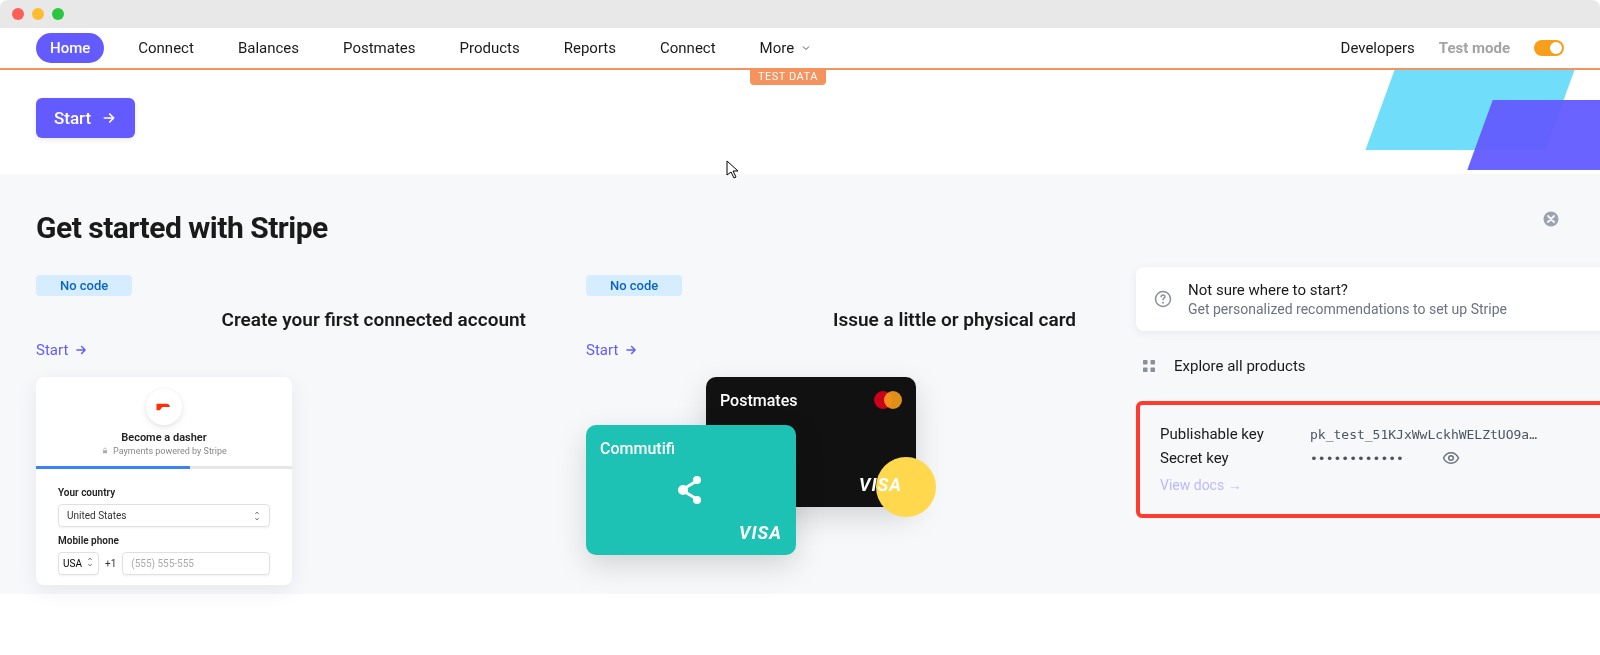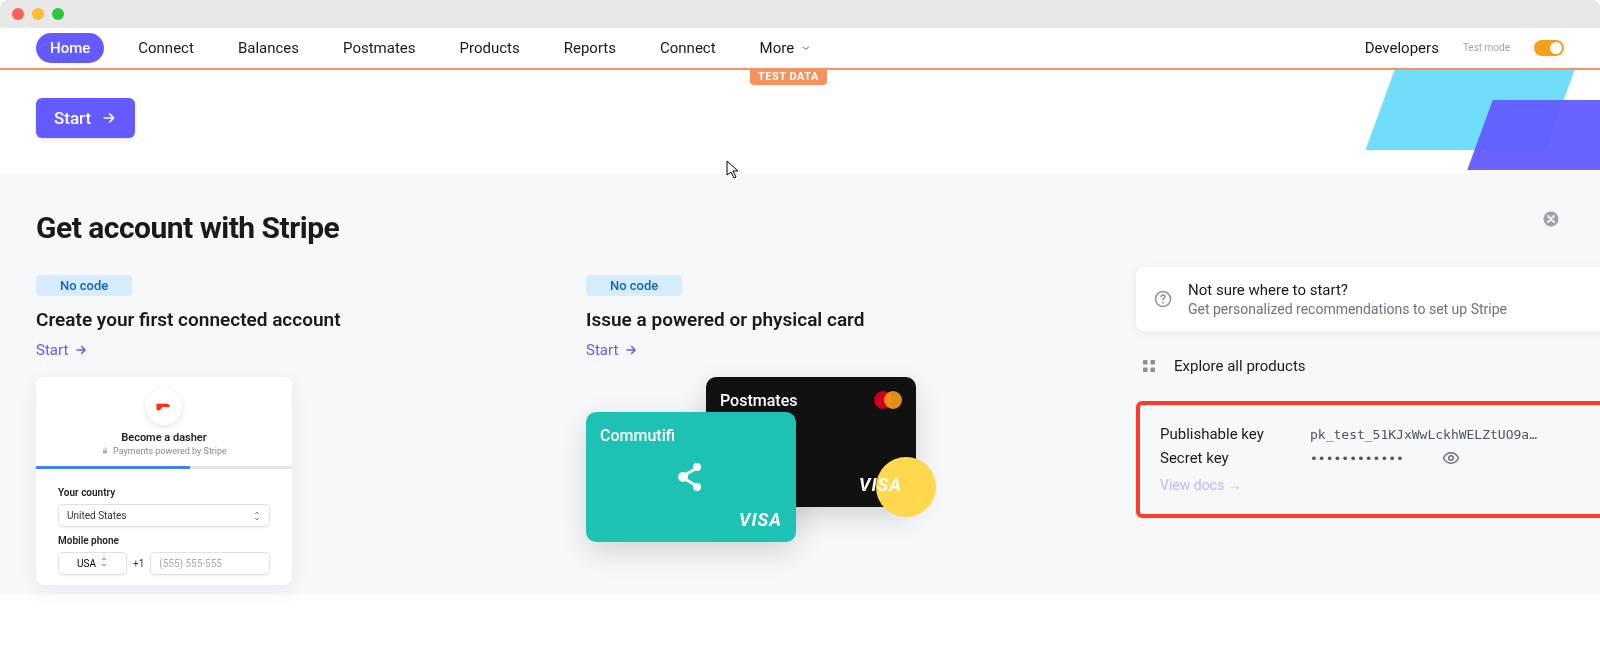--- a/index.html
+++ b/index.html
@@ -13,70 +13,70 @@
   .dot.green { background: #28c840; }
 
   
   .nav { height: 40px; display: flex; align-items: center; padding: 0 36px; background: #fff; border-bottom: 1px solid transparent; }
   .nav-left { display: flex; align-items: center; gap: 24px; }
   .nav-item { font-size: 15px; color: #1a1a1a; cursor: pointer; padding: 6px 10px; border-radius: 16px; }
   .nav-item.active { background: #635bff; color: #fff; font-weight: 500; padding: 6px 14px;}
   .nav-item.more { display: inline-flex; align-items: center; gap: 6px; }
   .nav-spacer { flex: 1; }
   .nav-right { display: flex; align-items: center; gap: 24px; }
-  .test-mode-label { color: #a3a3a3; font-size: 10px; }
+  .test-mode-label { color: #a3a3a3; font-size: 15px; font-weight: bold; }
   .toggle { width: 30px; height: 16px; background: #f79e1b; border-radius: 8px; position: relative; cursor: pointer;}
   .toggle .knob { position: absolute; right: 2px; top: 2px; width: 12px; height: 12px; background: #fff; border-radius: 50%; }
 
   
   .test-border { height: 2px; background: #f5925e; position: relative;}
-  .test-data-badge { position: absolute; left: 750px; top: 0; background: #f5925e; color: #fff; font-size: 11px; font-weight: 700; letter-spacing: .5px; padding: 2px 8px; border-bottom-left-radius: 4px; border-bottom-right-radius: 4px;}
+  .test-data-badge { position: absolute; left: 750px; top: 0; background: #f5925e; color: #fff; font-size: 11px; font-weight: 400; letter-spacing: .5px; padding: 2px 8px; border-bottom-left-radius: 4px; border-bottom-right-radius: 4px;}
 
   
   .hero { padding: 0 36px 36px 36px; position: relative; overflow: hidden; }
   .hero h1 { font-size: 34px; font-weight: 700; color: #1a1a1a; margin-top: -14px; letter-spacing: -.5px; } 
   .hero p { font-size: 22px; color: #3c3c3c; margin-top: 12px; }
   .hero .cta { margin-top: 28px; display: inline-flex; align-items: center; gap: 10px; background: #635bff; color: #fff; font-size: 17px; font-weight: 500; padding: 10px 18px; border: none; border-radius: 6px; cursor: pointer; box-shadow: 0 2px 5px rgba(50,50,93,.1);}
   .hero .hero-art { position: absolute; right: -40px; top: -20px; }
   .hero .hero-art .shape1 { width: 180px; height: 80px; background: #61dafb; transform: skewX(-20deg); position: absolute; right: 80px; top: 20px; opacity: .9;}
   .hero .hero-art .shape2 { width: 180px; height: 70px; background: #635bff; transform: skewX(-20deg); position: absolute; right: -20px; top: 50px; opacity: .95;}
 
   
   .gs { background: #f6f8fa; padding: 36px 36px 0 36px; position: relative; min-height: 420px;}
   .gs h2 { font-size: 30px; font-weight: 700; color: #1a1a1a; letter-spacing: -.5px;}
   .gs .close-x { position: absolute; right: 40px; top: 36px; width: 18px; height: 18px; color: #8a8f98; cursor: pointer;}
   .gs-columns { display: flex; gap: 60px; margin-top: 30px; }
   .gs-col { flex: 0 0 490px; }
   .gs-side { flex: 0 0 500px; margin-left: auto; display: flex; flex-direction: column; gap: 18px; margin-top: -8px;}
   .badge { display: inline-block; background: #d6ecff; color: #0a66c2; font-size: 13px; font-weight: 500; padding: 3px 24px; border-radius: 4px; }
-  .gs-col h3 { font-size: 19px; font-weight: 600; color: #1a1a1a; margin-top: 12px;}
+  .gs-col h3 { font-size: 19px; font-weight: 600; color: #1a1a1a; margin-top: 12px; text-align: right;}
   .gs-col .start-link { display: inline-flex; align-items: center; gap: 6px; color: #635bff; font-size: 15px; margin-top: 10px; cursor: pointer; }
 
   
   .dasher-card { margin-top: 18px; width: 256px; background: #fff; border-radius: 8px; box-shadow: 0 6px 20px rgba(50,50,93,.08); padding-bottom: 10px; overflow: hidden;}
   .dasher-card .logo-circ { width: 36px; height: 36px; border-radius: 50%; background: #fff; box-shadow: 0 2px 6px rgba(0,0,0,.12); margin: 12px auto 6px auto; display: flex; align-items: center; justify-content: center; }
   .dasher-card .logo-circ svg { width: 20px; height: 20px; }
   .dasher-card .title { text-align: center; font-size: 11px; font-weight: 600; color: #222;}
   .dasher-card .subtitle { text-align: center; font-size: 9px; color: #888; margin-top: 2px; display: flex; align-items: center; justify-content: center; gap: 4px;}
   .dasher-card .subtitle .lock { width: 8px; height: 8px; display: inline-block; }
   .dasher-card .progress { height: 3px; background: #e6e6e6; margin-top: 10px;}
   .dasher-card .progress .fill { height: 100%; width: 60%; background: #3b82f6;}
   .dasher-card .form { padding: 10px 22px 0 22px;}
   .dasher-card .form label { font-size: 10px; font-weight: 600; color: #222; display: block; margin-top: 8px;}
   .dasher-card .select { margin-top: 6px; border: 1px solid #e0e0e0; border-radius: 4px; padding: 5px 8px; font-size: 10px; color: #333; display: flex; align-items: center; justify-content: space-between; box-shadow: 0 1px 2px rgba(0,0,0,.05);}
   .dasher-card .phone { margin-top: 6px; display: flex; gap: 6px; align-items: center;}
-  .dasher-card .phone .cc { flex: 0 0 auto; border: 1px solid #e0e0e0; border-radius: 4px; padding: 5px 18px; font-size: 10px; display: flex; align-items: flex-start; gap: 4px; box-shadow: 0 1px 2px rgba(0,0,0,.05);}
+  .dasher-card .phone .cc { flex: 0 0 auto; border: 1px solid #e0e0e0; border-radius: 4px; padding: 5px 4px; font-size: 10px; display: flex; align-items: flex-start; gap: 4px; box-shadow: 0 1px 2px rgba(0,0,0,.05);}
   .dasher-card .phone .plus1 { font-size: 10px; color: #333;}
   .dasher-card .phone .ph-input { flex: 1; border: 1px solid #e0e0e0; border-radius: 4px; padding: 5px 8px; font-size: 10px; color: #aaa; box-shadow: 0 1px 2px rgba(0,0,0,.05);}
 
   
   .cards-mock { position: relative; margin-top: 18px; height: 200px;}
   .vcard { position: absolute; width: 210px; height: 130px; border-radius: 10px; padding: 14px; color: #fff; box-shadow: 0 10px 30px rgba(0,0,0,.15);}
   .vcard.black { background: #111; right: 160px; top: 0;}
-  .vcard.teal { background: #1ec2b5; left: 0; top: 35px; width: 210px; height: 130px;}
+  .vcard.teal { background: #1ec2b5; left: 0; top: 48px; width: 210px; height: 130px;}
   .vcard .brand { font-size: 16px; font-weight: 500;}
   .vcard .visa { position: absolute; right: 14px; bottom: 12px; font-size: 18px; font-weight: 700; font-style: italic; letter-spacing: 1px;}
   .vcard.black .mc { position: absolute; right: 14px; top: 14px; display: flex;}
   .vcard.black .mc .c1 { width: 18px; height: 18px; border-radius: 50%; background: #eb001b; opacity: .85; }
   .vcard.black .mc .c2 { width: 18px; height: 18px; border-radius: 50%; background: #f79e1b; opacity: .9; margin-left: -8px;}
   .vcard.black .visa { color: #fff;}
   .vcard.black .blob { position: absolute; right: -20px; bottom: -10px; width: 60px; height: 60px; border-radius: 50%; background: #ffd84d;}
   .vcard.teal .glyph { position: absolute; left: 50%; top: 50%; transform: translate(-50%,-50%);}
 
   
@@ -149,21 +149,21 @@
         <path d="M5 12h14M13 6l6 6-6 6" fill="none" stroke="#fff" stroke-width="2.5" stroke-linecap="round" stroke-linejoin="round"></path>
       </svg>
   </button>
   <div class="hero-art">
     <div class="shape1"></div>
     <div class="shape2"></div>
   </div>
 </div>
 
 <div class="gs">
-  <h2>Get account with Stripe</h2>
+  <h2>Get started with Stripe</h2>
   <svg class="close-x" viewBox="0 0 24 24">
       <circle cx="12" cy="12" r="10" fill="#9ca3af"></circle>
       <path d="M8 8l8 8M16 8l-8 8" stroke="#f6f8fa" stroke-width="2.5" stroke-linecap="round"></path>
     </svg>
 
   <div class="gs-columns">
 
     <div class="gs-col">
       <span class="badge">No code</span>
       <h3>Create your first connected account</h3>
@@ -209,21 +209,21 @@
             </div>
             <span class="plus1">+1</span>
             <div class="ph-input">(555) 555-555</div>
           </div>
         </div>
       </div>
     </div>
 
     <div class="gs-col">
       <span class="badge">No code</span>
-      <h3>Issue a powered or physical card</h3>
+      <h3>Issue a little or physical card</h3>
       <span class="start-link">
         <span>Start</span>
         <svg width="14" height="14" viewBox="0 0 24 24">
             <path d="M5 12h14M13 6l6 6-6 6" fill="none" stroke="#635bff" stroke-width="2.5" stroke-linecap="round" stroke-linejoin="round"></path>
           </svg>
       </span>
 
       <div class="cards-mock">
         <div class="vcard black">
           <div class="brand">Postmates</div>

